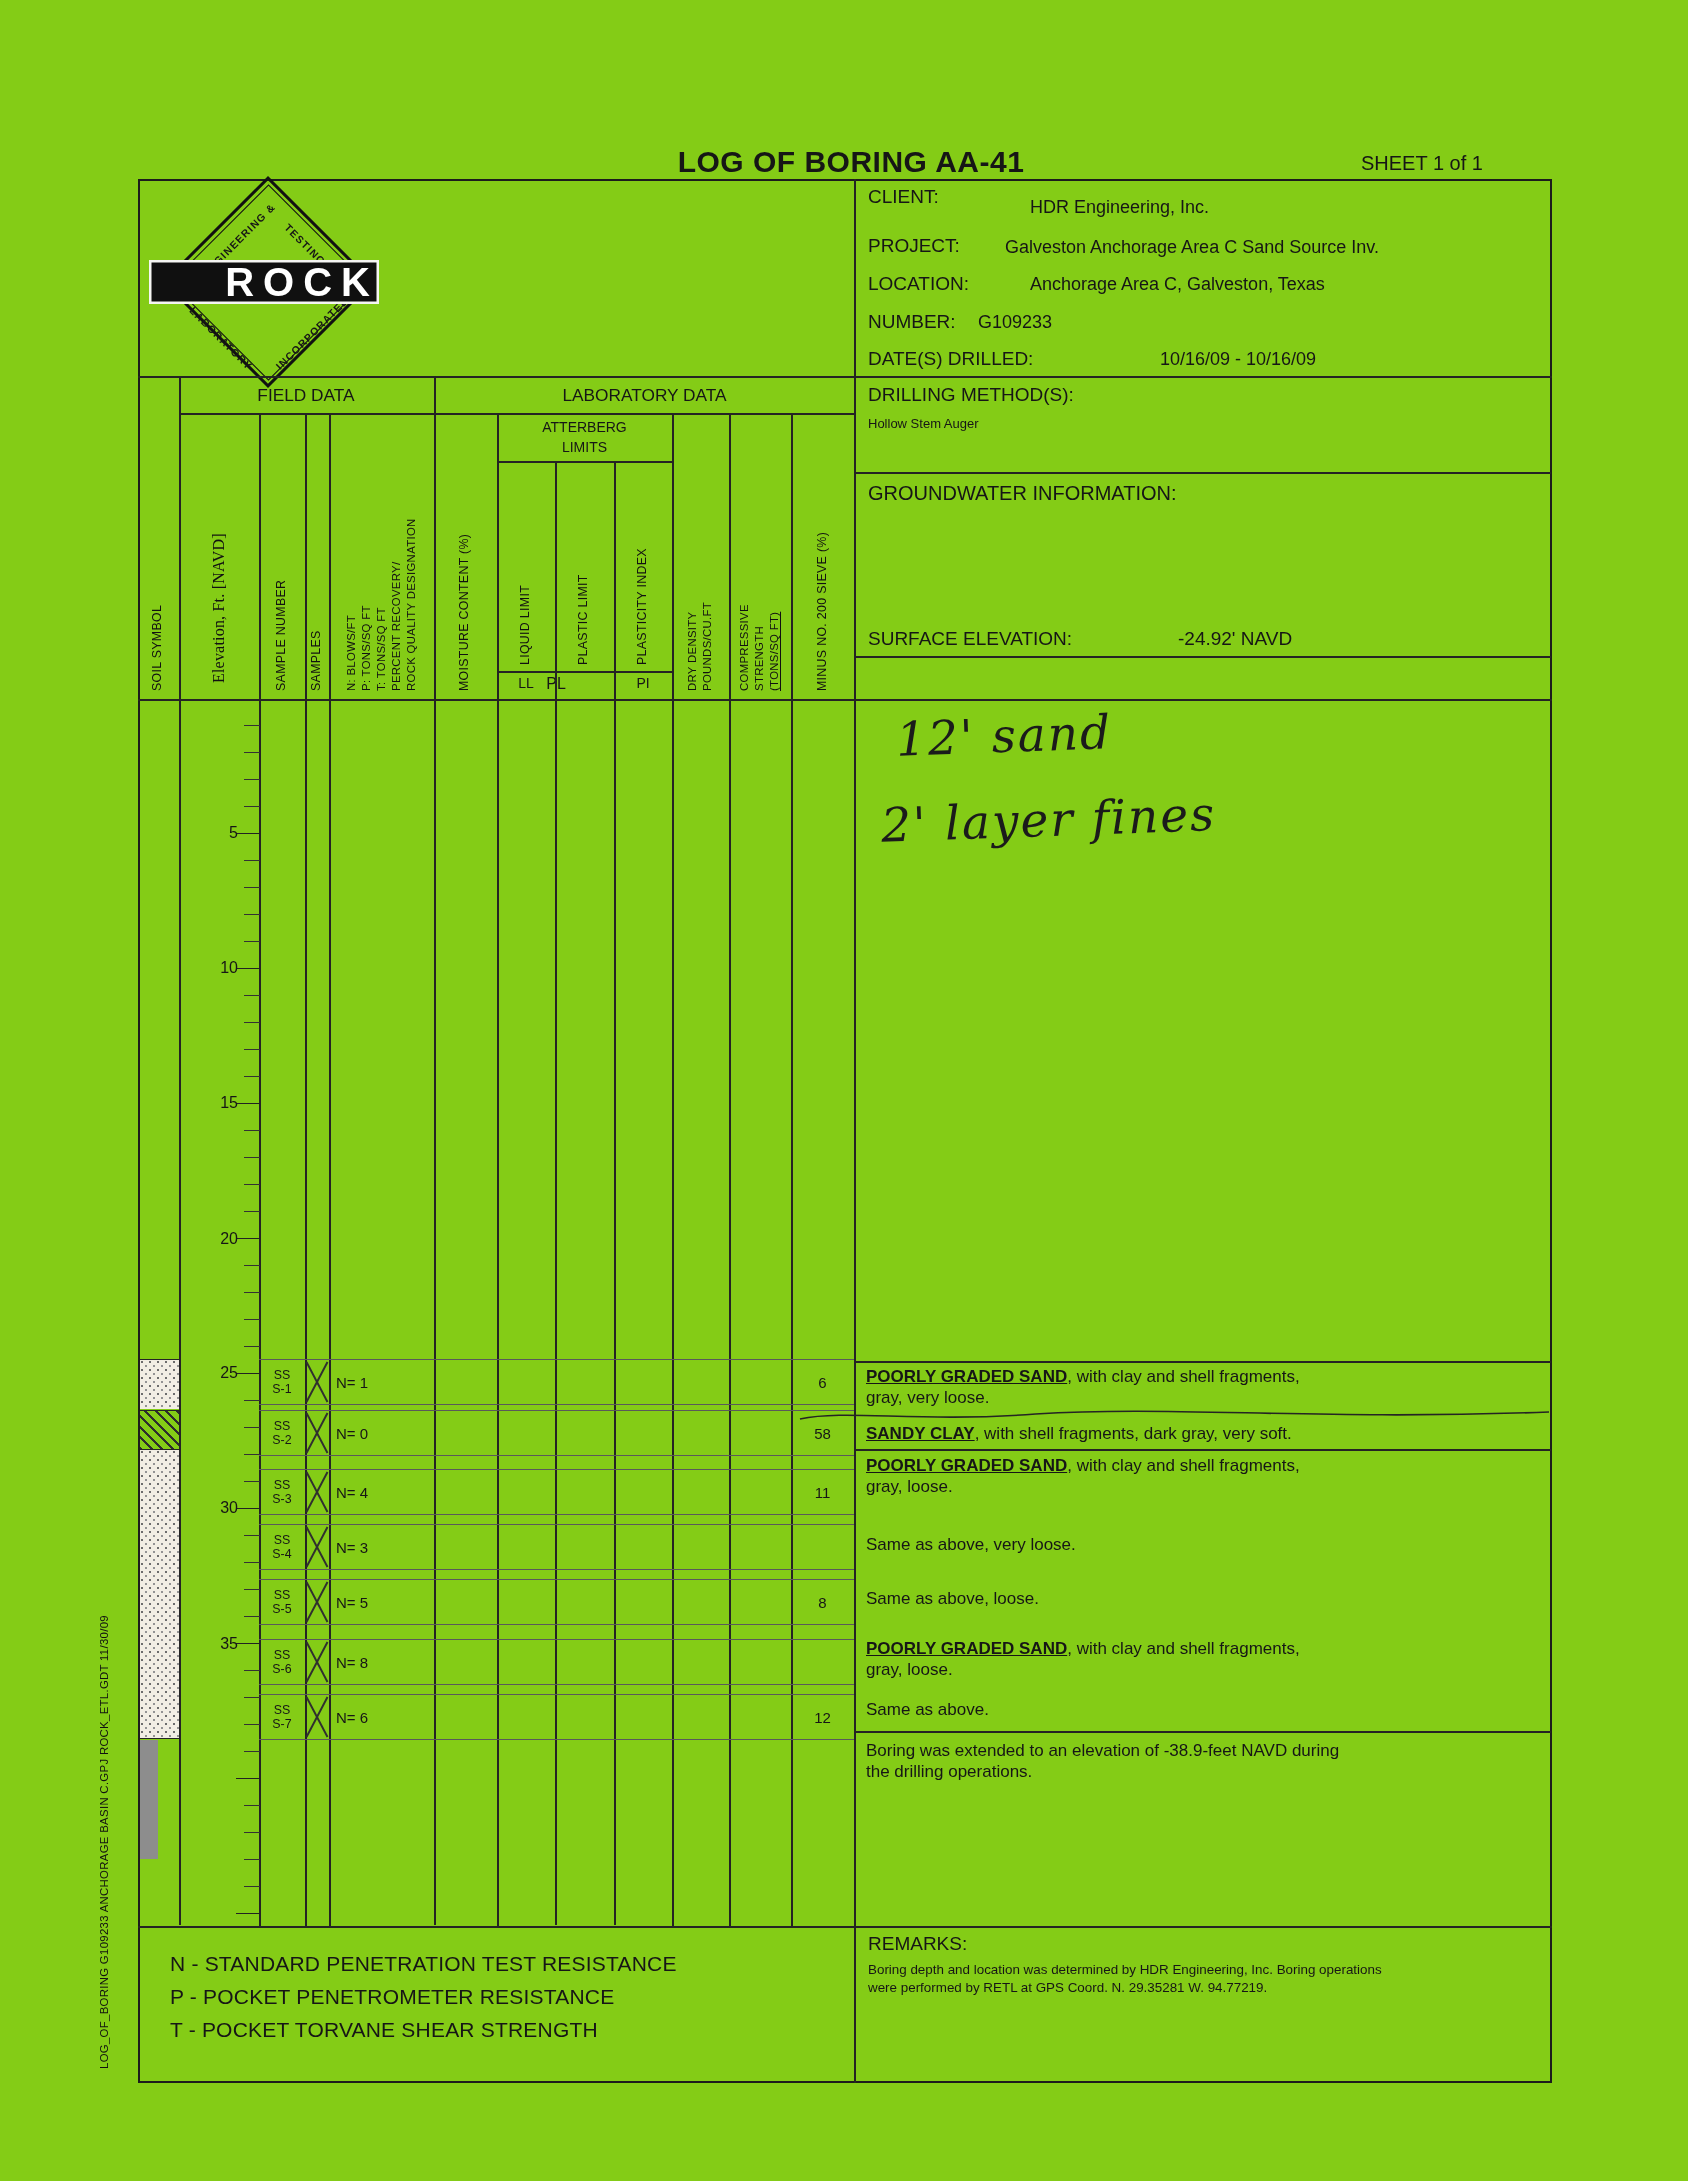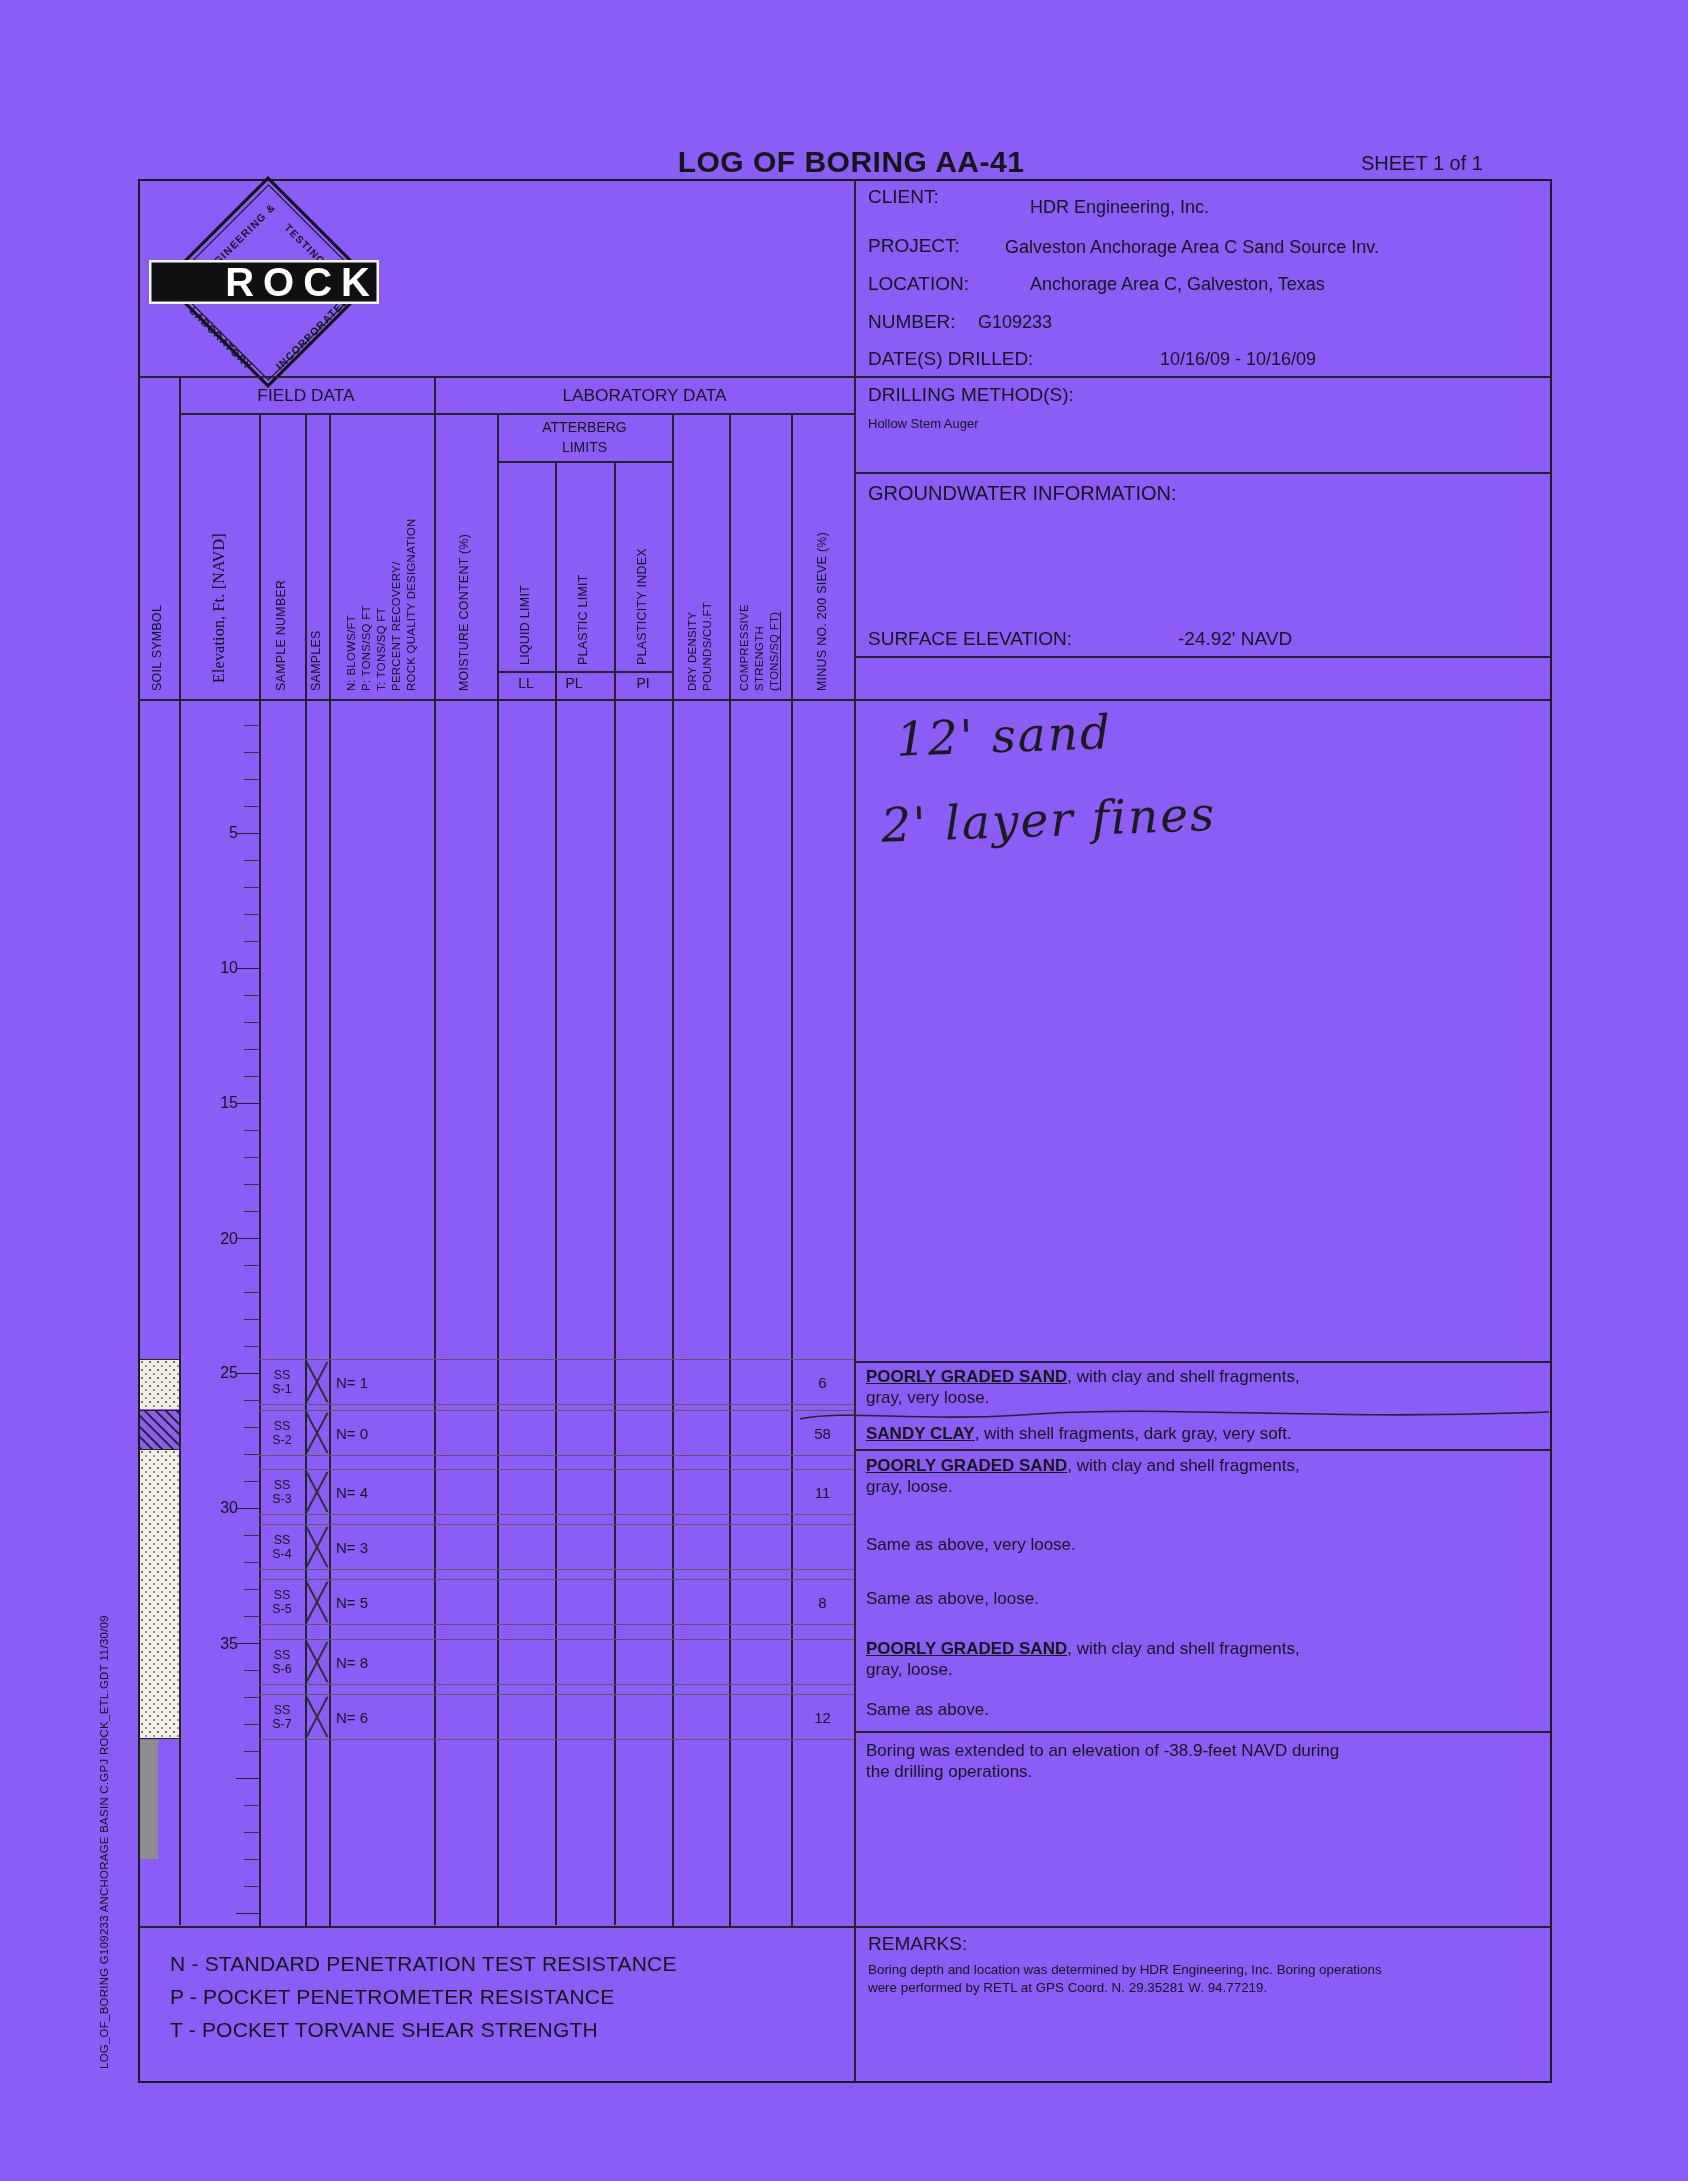--- a/index.html
+++ b/index.html
@@ -1,17 +1,17 @@
 <!DOCTYPE html>
 <html><head>
 <meta charset="utf-8">
 <style>
   *{margin:0;padding:0;box-sizing:border-box}
   html,body{background:#e9e9e6}
-  #page{position:relative;width:1689px;height:2181px;background:#8b5cf6;
+  #page{position:relative;width:1689px;height:2181px;background:#84cc16;
         font-family:"Liberation Sans",sans-serif;color:#161616;overflow:hidden}
   .abs{position:absolute}
   .hl{position:absolute;height:1.5px;background:#242424}
   .vl{position:absolute;width:1.5px;background:#242424}
   .formborder{position:absolute;border:2px solid #1c1c1c;background:transparent}
   .vlabel{position:absolute;writing-mode:vertical-rl;transform:rotate(180deg);
           font-size:12.4px;line-height:15px;letter-spacing:0.3px;color:#111;white-space:nowrap}
   .vlabel.small{font-size:11.4px}
   .serif{font-family:"Liberation Serif",serif;font-size:16px;letter-spacing:0.2px}
   .hdr{position:absolute;font-size:17.3px;text-align:center}
@@ -83,21 +83,21 @@
   <div class="abs" style="left:868px;top:416px;font-size:13px">Hollow Stem Auger</div>
   <div class="abs" style="left:868px;top:482px;font-size:20px">GROUNDWATER INFORMATION:</div>
   <div class="lbl19" style="left:868px;top:628px">SURFACE ELEVATION:</div>
   <div class="lbl19" style="left:1178px;top:628px">-24.92' NAVD</div>
 
   <div class="hdr" style="left:179px;top:385px;width:254px">FIELD DATA</div>
   <div class="hdr" style="left:434px;top:385px;width:421px">LABORATORY DATA</div>
   <div class="hdr" style="left:497px;top:419px;width:175px;font-size:14px">ATTERBERG</div>
   <div class="hdr" style="left:497px;top:439px;width:175px;font-size:14px">LIMITS</div>
   <div class="hdr" style="left:497px;top:675px;width:58px;font-size:14px">LL</div>
-  <div class="hdr" style="left:555px;top:675px;width:38px;font-size:14px">PL</div>
+  <div class="hdr" style="left:537px;top:675px;width:38px;font-size:16px">PL</div>
   <div class="hdr" style="left:614px;top:675px;width:58px;font-size:14px">PI</div>
 
   <div class="vlabel" style="left:150px;top:416px;height:275px;width:16px">SOIL SYMBOL</div>
   <div class="vlabel serif" style="left:211px;top:416px;height:267px;width:18px">Elevation, Ft. [NAVD]</div>
   <div class="vlabel" style="left:274px;top:416px;height:275px;width:16px">SAMPLE NUMBER</div>
   <div class="vlabel" style="left:309px;top:416px;height:275px;width:16px">SAMPLES</div>
   <div class="vlabel small" style="left:344px;top:420px;height:271px;width:75px">
     <div>N: BLOWS/FT</div>
     <div>P: TONS/SQ FT</div>
     <div>T: TONS/SQ FT</div>

